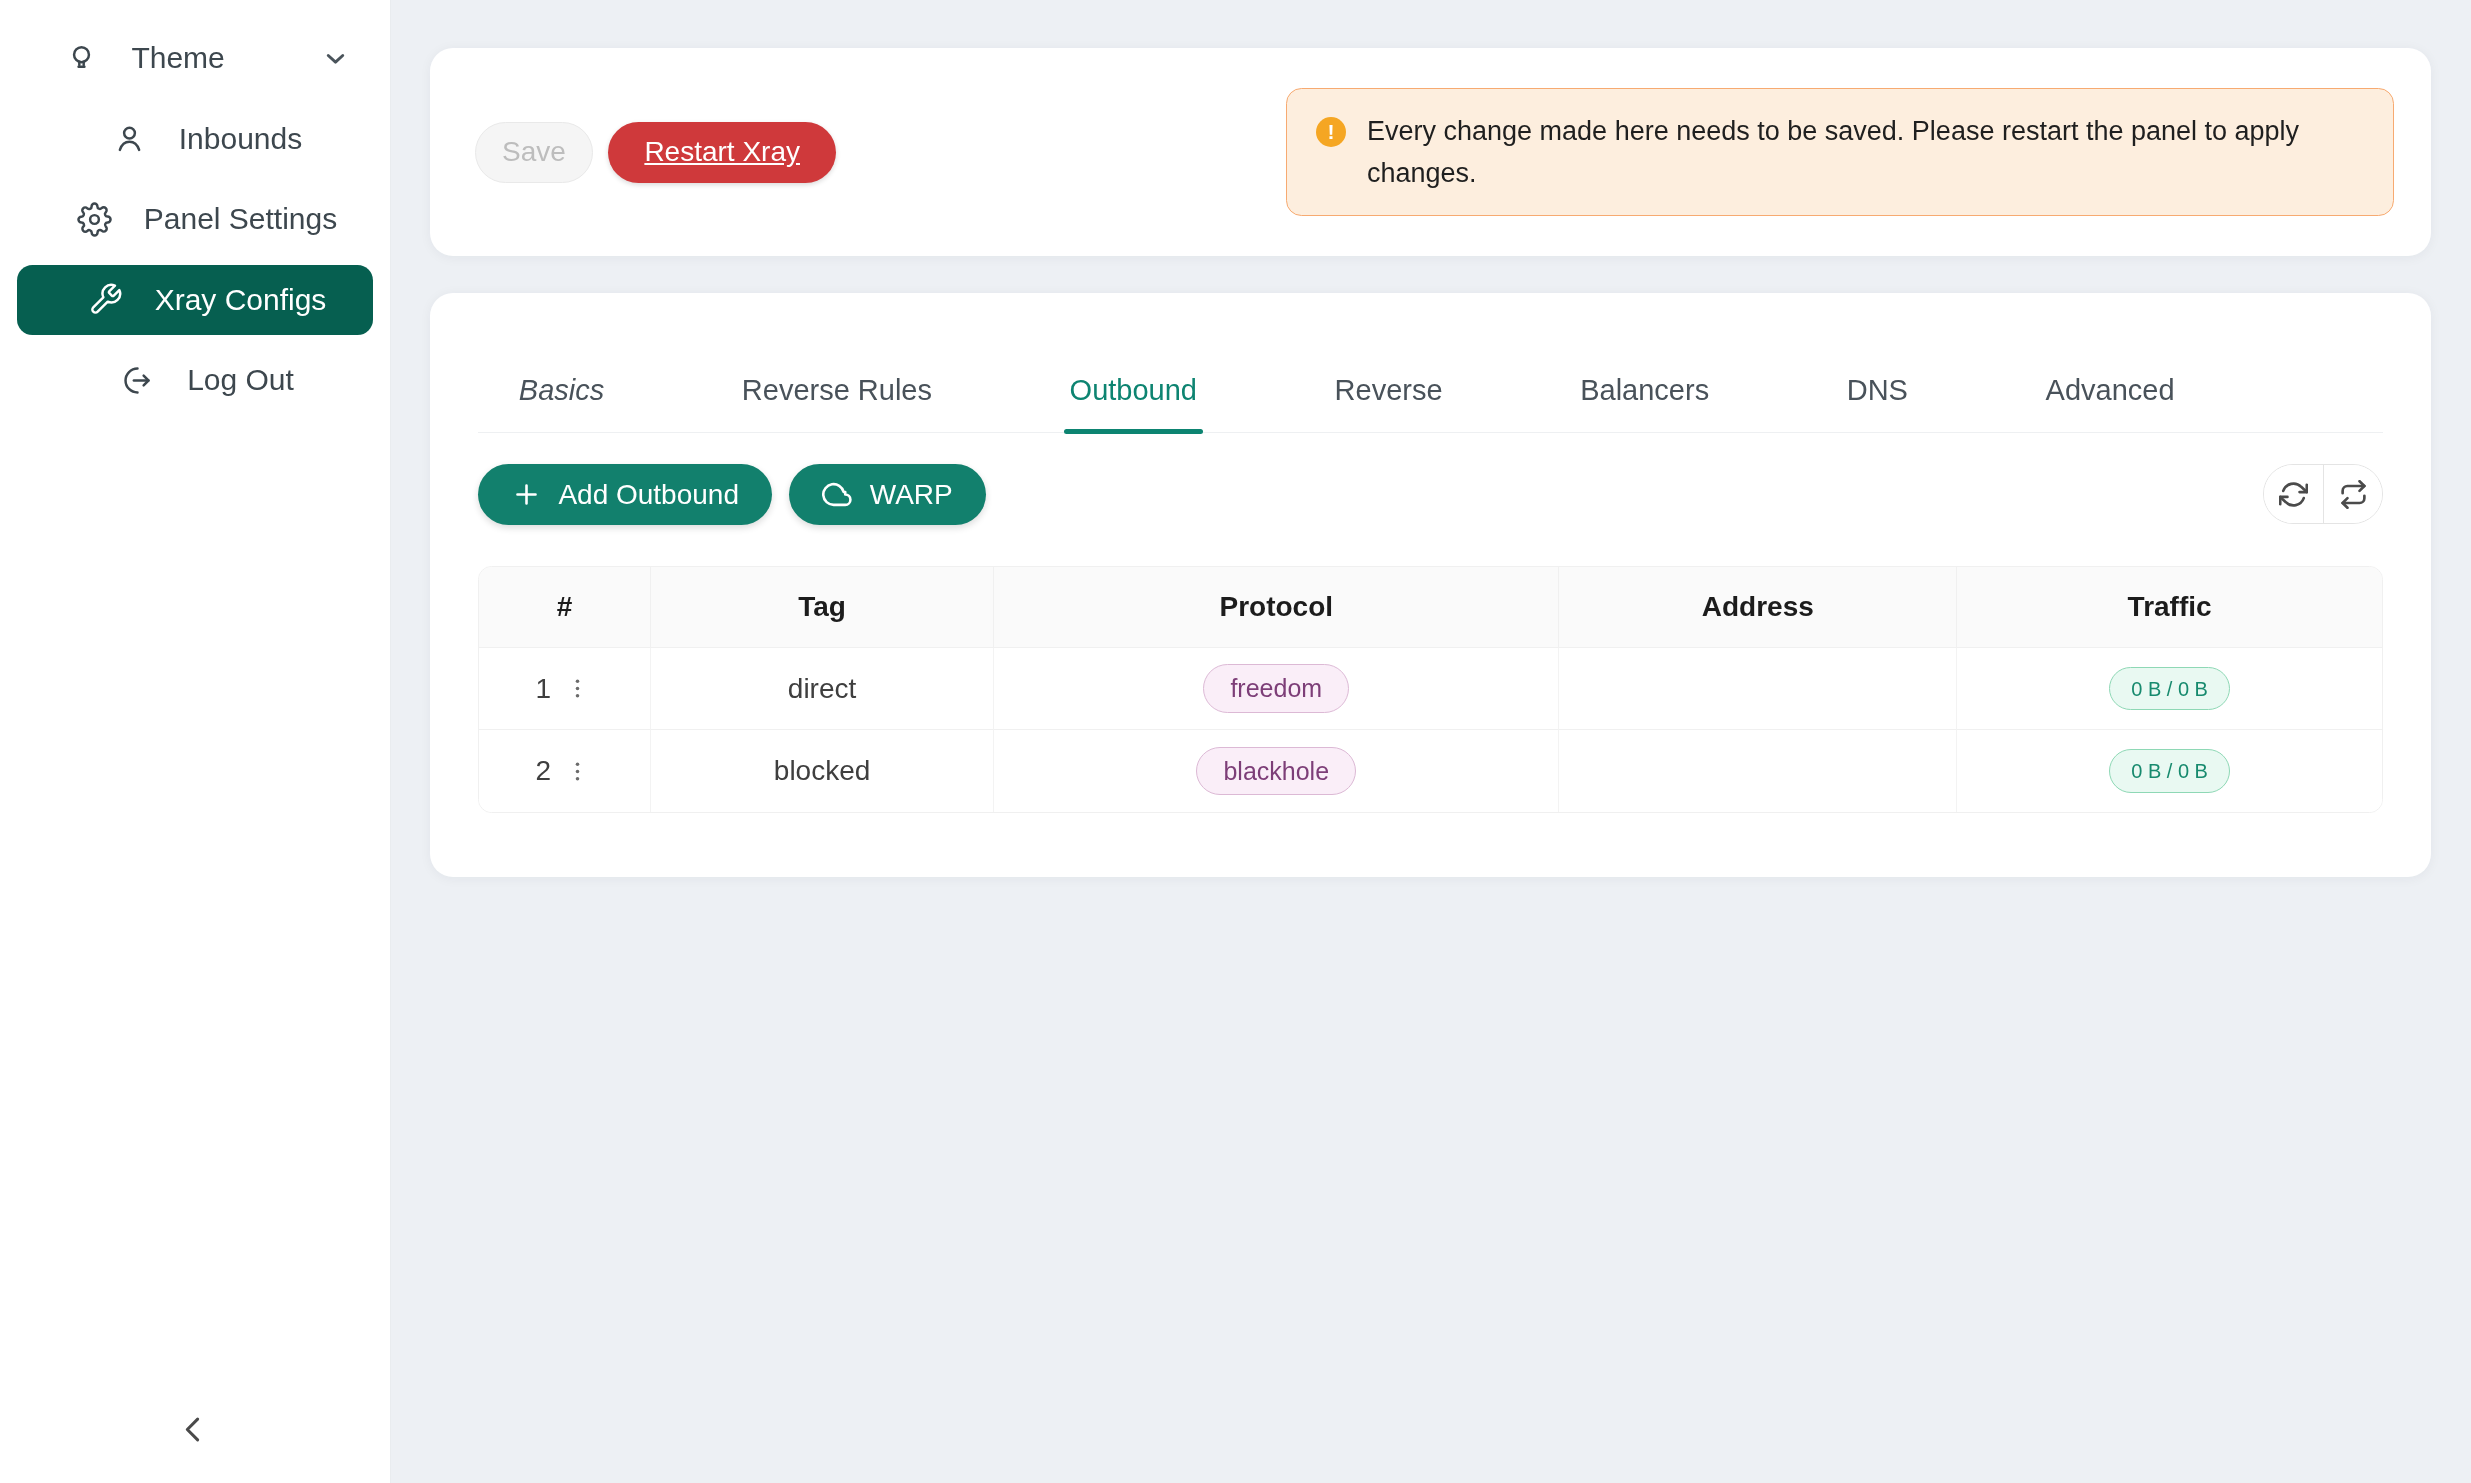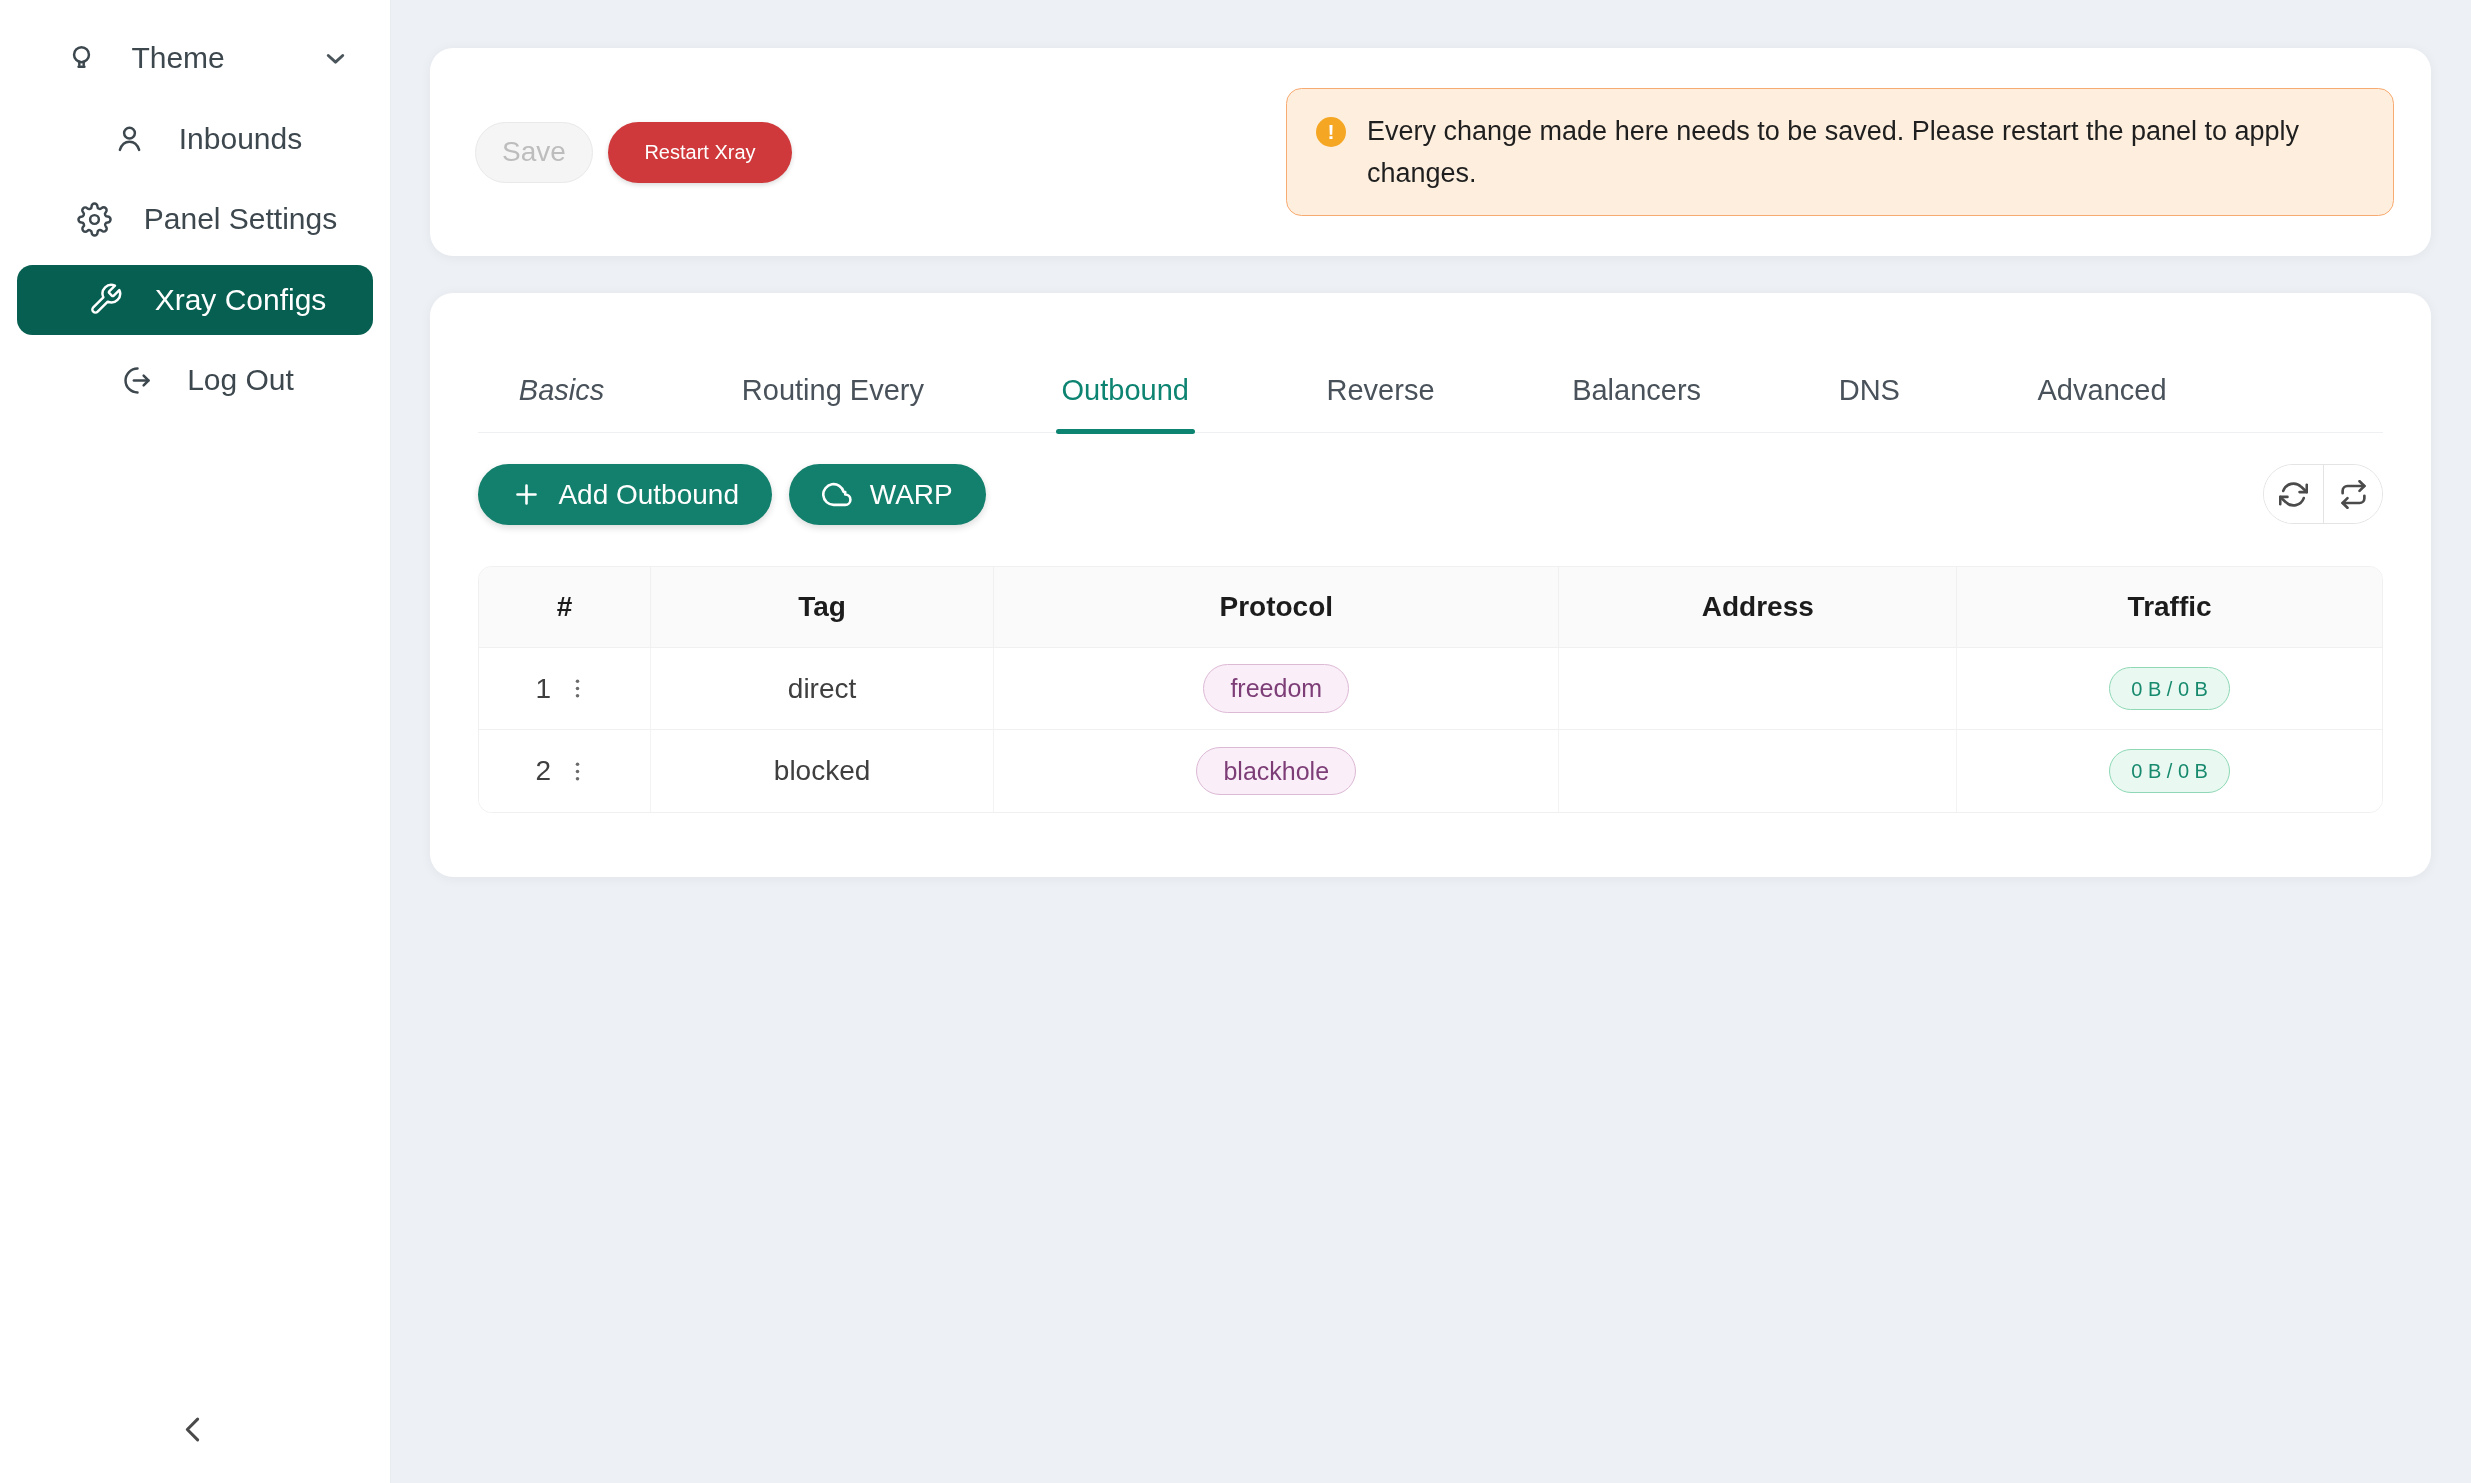--- a/index.html
+++ b/index.html
@@ -37,21 +37,21 @@
     position:absolute; left:170px; bottom:29px; width:46px; height:46px;
     display:flex;align-items:center;justify-content:center;cursor:pointer;
   }
   .collapse-btn svg{width:33px;height:33px;stroke:#4a4a4a;fill:none;stroke-width:2.2;stroke-linecap:round;stroke-linejoin:round;}
   
   .content{flex:1; padding:48px 41px 0 39px;}
   .card{background:var(--card-bg); border-radius:23px; box-shadow:0 1.9px 11.6px rgba(20,40,60,.05);}
   .top-card{height:208px; display:flex; align-items:center; padding:0 37px 0 45px;}
   .btn{border-radius:965px; height:61px; font-family:inherit; cursor:pointer; display:inline-flex; align-items:center; justify-content:center;}
   .btn-save{width:118px; background:#f5f5f5; border:1.9px solid #e9e9e9; color:#bdbdbd; font-size:28px; cursor:not-allowed;}
-  .btn-restart{margin-left:15.4px; padding:0 36px; background:var(--danger); border:none; color:#fff; font-size:20px; box-shadow:0 1.9px 5.8px rgba(0,0,0,.15);}
+  .btn-restart{margin-left:15.4px; padding:0 36px; background:var(--danger); border:none; color:#fff; font-size:28px; box-shadow:0 1.9px 5.8px rgba(0,0,0,.15);text-decoration:underline;}
   .alert{
     margin-left:auto; width:1108px; min-height:113px;
     background:var(--alert-bg); border:1.9px solid var(--alert-border); border-radius:15.4px;
     display:flex; align-items:flex-start; gap:21px; padding:21px 29px;
   }
   .alert-icon{
     flex:none; margin-top:6.8px; width:30px; height:30px; border-radius:50%;
     background:var(--warning); color:#fff; font-size:21px; font-weight:bold;
     display:flex; align-items:center; justify-content:center;
   }
@@ -176,21 +176,21 @@
     <button class="btn btn-restart">Restart Xray</button>
     <div class="alert">
       <span class="alert-icon">!</span>
       <span class="alert-text">Every change made here needs to be saved. Please restart the panel to apply changes.</span>
     </div>
   </section>
 
   <section class="card main-card">
     <div class="tabs">
       <div class="tab">Basics</div>
-      <div class="tab">Routing Every</div>
+      <div class="tab">Reverse Rules</div>
       <div class="tab active">Outbound</div>
       <div class="tab">Reverse</div>
       <div class="tab">Balancers</div>
       <div class="tab">DNS</div>
       <div class="tab">Advanced</div>
     </div>
 
     <div class="toolbar">
       <button class="btn btn-teal">
         <svg viewBox="0 0 24 24">

